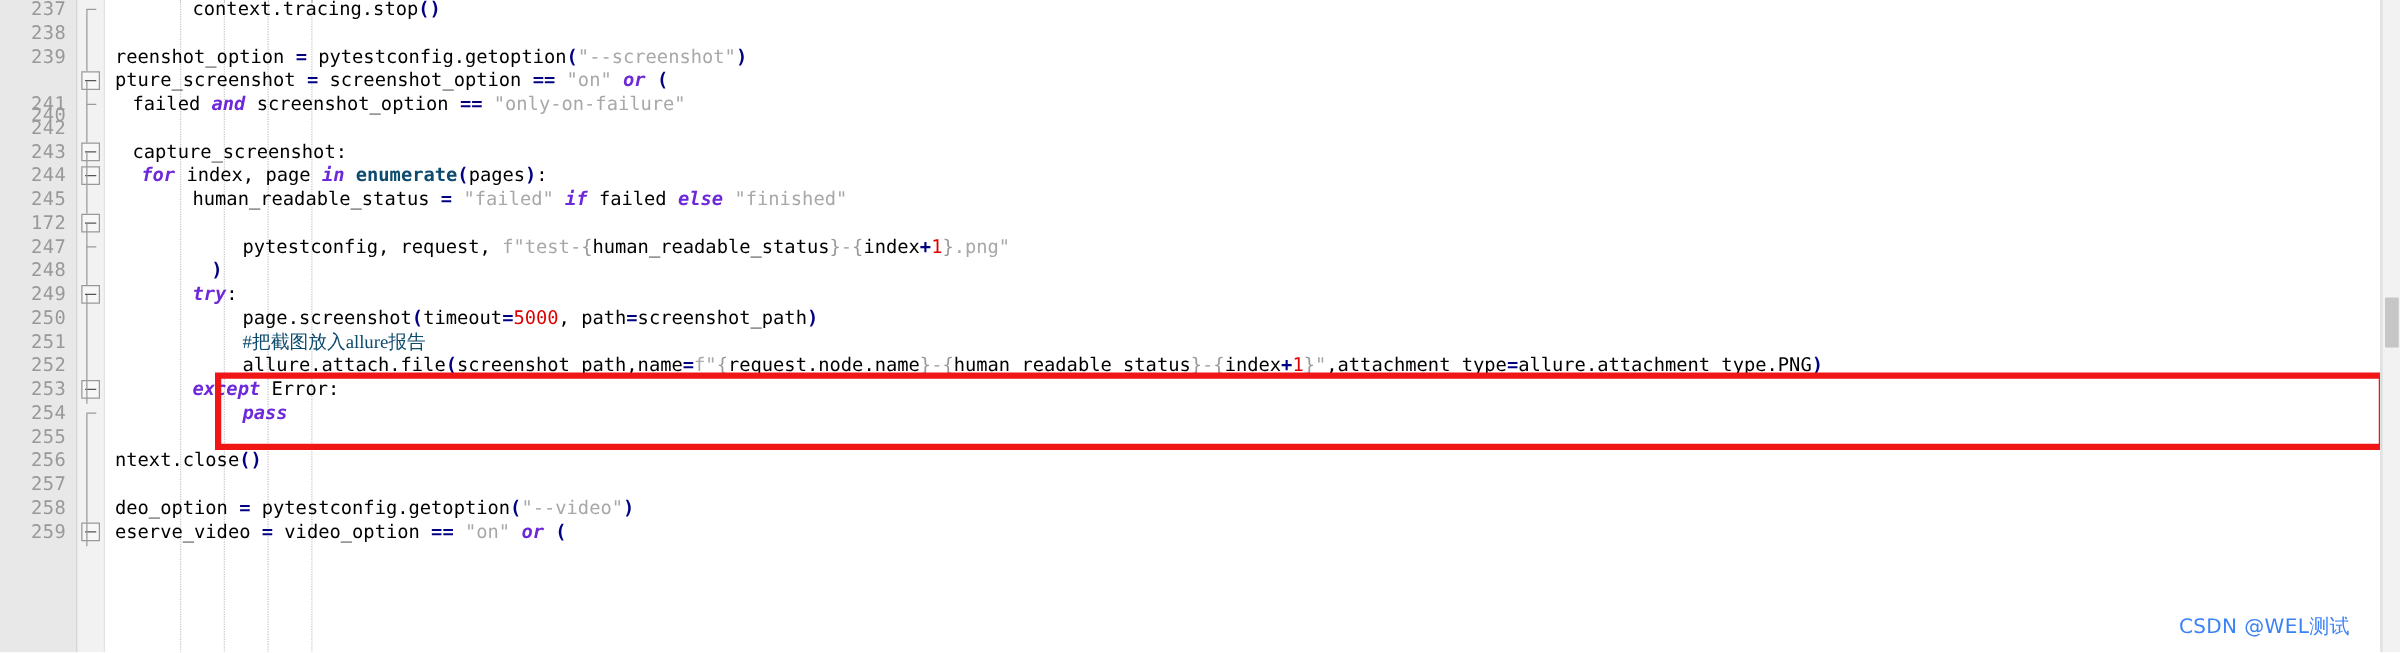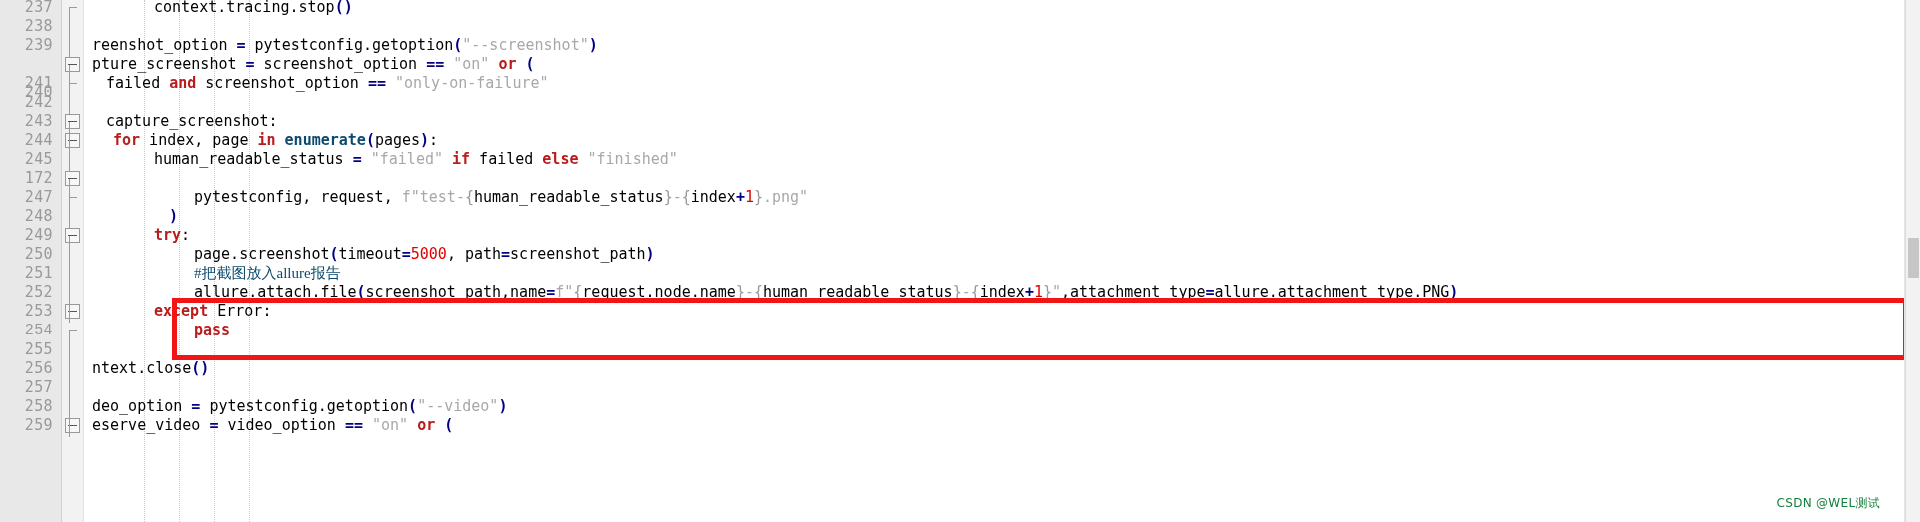--- a/index.html
+++ b/index.html
@@ -96,21 +96,21 @@
   .code-line {
     position: absolute;
     left: 0;
     height: 19px;
     line-height: 19px;
     white-space: pre;
     font-family: "DejaVu Sans Mono", "Liberation Mono", monospace;
     font-size: 15px;
     color: #000000;
   }
-  .tok-kw      { color: #b91c1c; font-weight: bold; }
+  .tok-kw      { color: #6d28d9; font-weight: bold; font-style: italic; }
   .tok-fn      { color: #0c4a6e; font-weight: bold; }
   .tok-str     { color: #a8a8a8; }
   .tok-num     { color: #e00000; }
   .tok-op      { color: #000080; font-weight: bold; }
   .tok-punct   { color: #000080; font-weight: bold; }
   .tok-plain   { color: #000000; }
   .tok-comment { color: #0c4a6e; font-family: Liberation Serif, serif; }
   .tok-brace   { color: #999999; }
 
   
@@ -145,22 +145,22 @@
     right: 15px;
     width: 1px;
     height: 522px;
     background: #e4e4e4;
   }
   .watermark {
     position: absolute;
     right: 40px;
     bottom: 10px;
     font-family: "DejaVu Sans", "Liberation Sans", sans-serif;
-    font-size: 12px;
-    color: #15803d;
+    font-size: 16px;
+    color: #3b82f6;
     letter-spacing: 0.3px;
     white-space: nowrap;
   }
 </style>
 </head>
 <body>
 
 <div id="editor">
 
   <div class="gutter">
@@ -174,21 +174,21 @@
       <div class="gutter-num" style="top: 131px;">244</div>
       <div class="gutter-num" style="top: 150px;">245</div>
       <div class="gutter-num" style="top: 169px;">172</div>
       <div class="gutter-num" style="top: 188px;">247</div>
       <div class="gutter-num" style="top: 207px;">248</div>
       <div class="gutter-num" style="top: 226px;">249</div>
       <div class="gutter-num" style="top: 245px;">250</div>
       <div class="gutter-num" style="top: 264px;">251</div>
       <div class="gutter-num" style="top: 283px;">252</div>
       <div class="gutter-num" style="top: 302px;">253</div>
-      <div class="gutter-num" style="top: 321px; font-family: Liberation Mono, monospace;">254</div>
+      <div class="gutter-num" style="top: 321px;">254</div>
       <div class="gutter-num" style="top: 340px;">255</div>
       <div class="gutter-num" style="top: 359px;">256</div>
       <div class="gutter-num" style="top: 378px;">257</div>
       <div class="gutter-num" style="top: 397px;">258</div>
       <div class="gutter-num" style="top: 416px;">259</div>
     </div>
 
   <div class="foldstrip">
       <div class="fold-marker fold-box" style="top: 57px;"></div>
       <div class="fold-marker fold-box" style="top: 114px;"></div>

